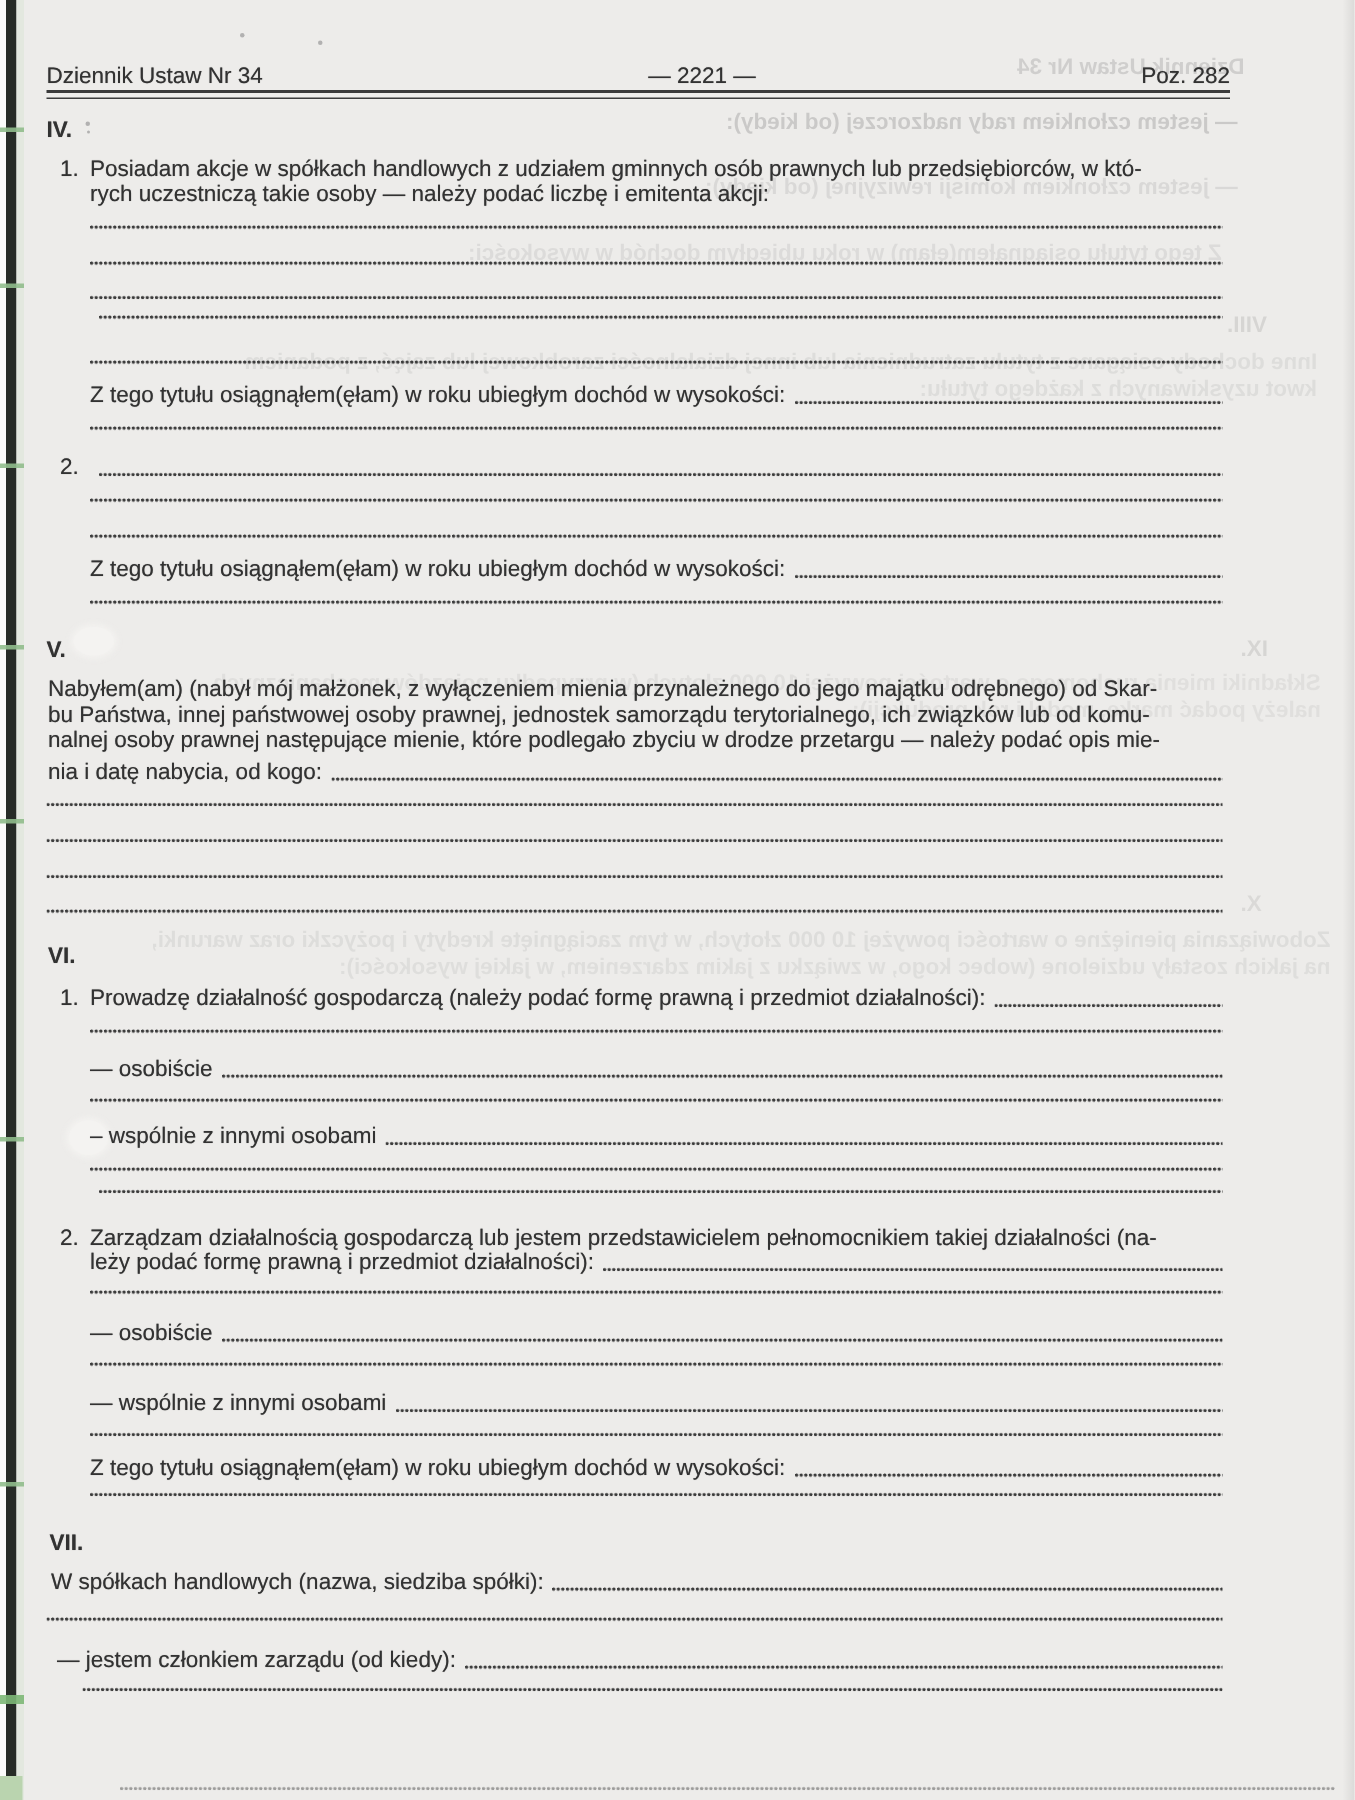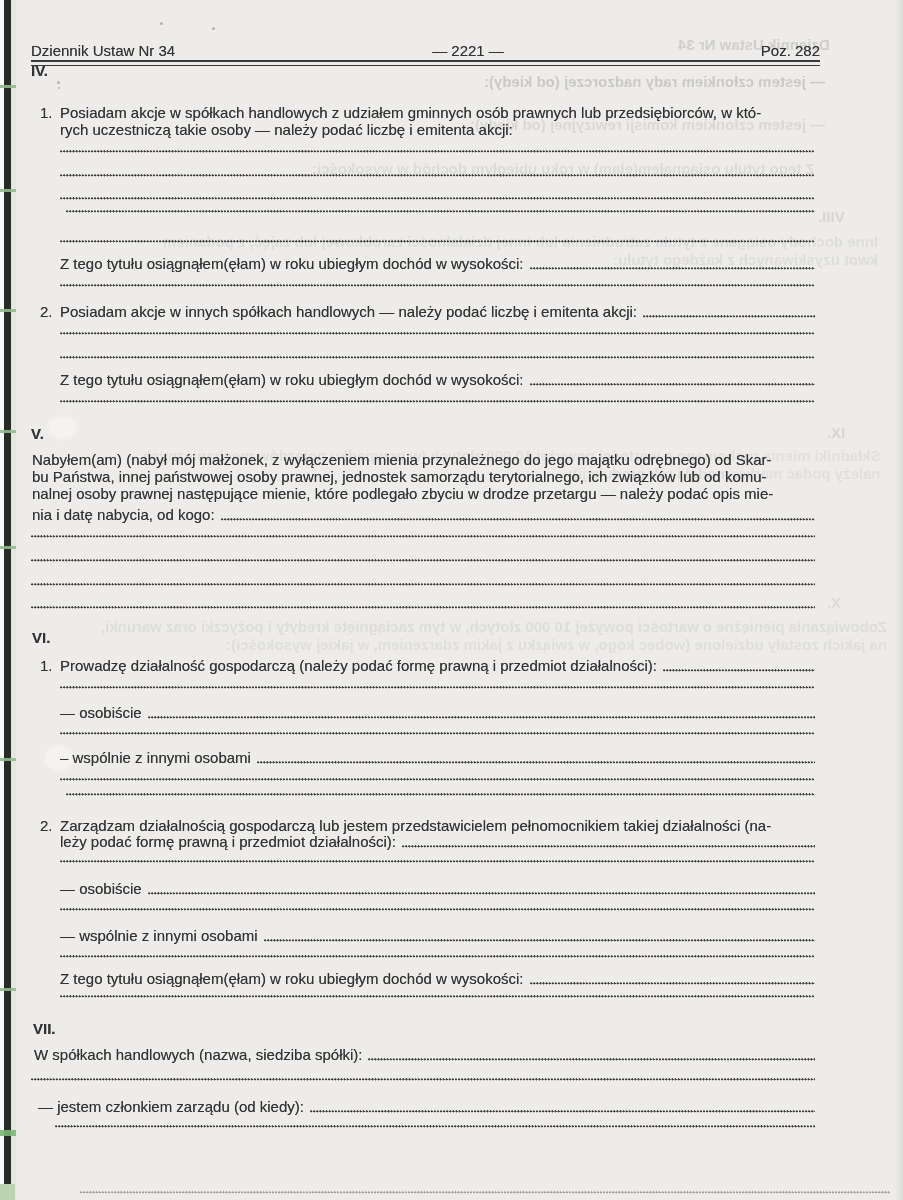--- a/index.html
+++ b/index.html
@@ -69,21 +69,21 @@
 <div class="ghost b" style="top:618px; right:16px; opacity:.13;">Zobowiązania pieniężne o wartości powyżej 10 000 złotych, w tym zaciągnięte kredyty i pożyczki oraz warunki,</div>
 <div class="ghost b" style="top:636px; right:16px; opacity:.12;">na jakich zostały udzielone (wobec kogo, w związku z jakim zdarzeniem, w jakiej wysokości):</div>
 
 <div class="hdr">
   <span class="text">Dziennik Ustaw Nr 34</span>
   <span class="text">— 2221 —</span>
   <span class="text">Poz. 282</span>
 </div>
 <div class="rule"></div>
 
-<div class="sec" style="top:62px; left:31px;">IV.</div>
+<div class="sec" style="top:78px; left:31px;">IV.</div>
 
 <div class="row" style="top:104px; left:40px; right:83px;">
   <span class="num">1.</span>
   <span class="lbl">Posiadam akcje w spółkach handlowych z udziałem gminnych osób prawnych lub przedsiębiorców, w któ-</span>
 </div>
 <div class="row" style="top:121px; left:60px; right:83px;">
   <span class="lbl">rych uczestniczą takie osoby — należy podać liczbę i emitenta akcji:</span>
 </div>
 <div class="dots" style="top:150px; left:60px; right:88px;"></div>
 <div class="dots" style="top:174px; left:60px; right:88px;"></div>
@@ -94,21 +94,20 @@
 </div>
 <div class="dots" style="top:240px; left:60px; right:88px;"></div>
 <div class="row" style="top:255px; left:60px; right:88px;">
   <span class="lbl">Z tego tytułu osiągnąłem(ęłam) w roku ubiegłym dochód w wysokości:</span>
   <span class="leader"></span>
 </div>
 <div class="dots" style="top:284px; left:60px; right:88px;"></div>
 
 <div class="row" style="top:303px; left:40px; right:88px;">
   <span class="num">2.</span>
-  <span class="lbl">Posiadam akcje w innych spółkach handlowych — należy podać liczbę i emitenta akcji:</span>
   <span class="leader"></span>
 </div>
 <div class="dots" style="top:332px; left:60px; right:88px;"></div>
 <div class="dots" style="top:356px; left:60px; right:88px;"></div>
 <div class="row" style="top:371px; left:60px; right:88px;">
   <span class="lbl">Z tego tytułu osiągnąłem(ęłam) w roku ubiegłym dochód w wysokości:</span>
   <span class="leader"></span>
 </div>
 <div class="dots" style="top:400px; left:60px; right:88px;"></div>
 

